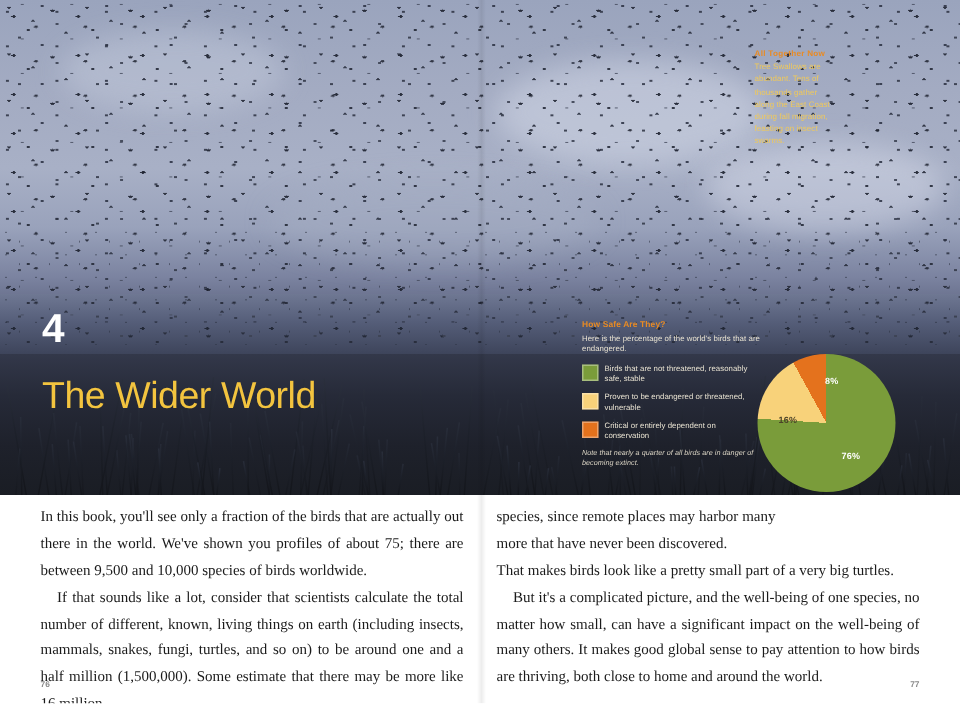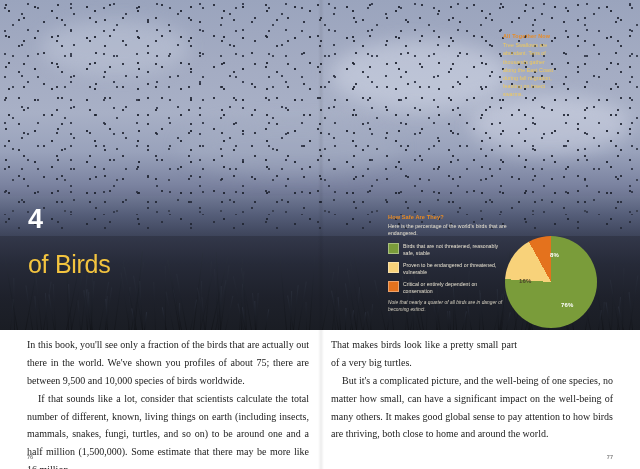--- a/index.html
+++ b/index.html
@@ -356,21 +356,21 @@
         <div class="grass" style="height: 71.6071px; left: 528.558px; transform: rotate(4.3deg); opacity: 0.94;"></div>
         <div class="grass" style="height: 18.4351px; left: 143.653px; transform: rotate(6.6deg); opacity: 0.93;"></div>
         <div class="grass" style="height: 51.2845px; left: 530.231px; transform: rotate(-9.7deg); opacity: 0.59;"></div>
         <div class="grass" style="height: 19.4881px; left: 447.778px; transform: rotate(-2.6deg); opacity: 0.62;"></div>
         <div class="grass" style="height: 25.5606px; left: 369.884px; transform: rotate(4.8deg); opacity: 0.55;"></div>
         <div class="grass" style="height: 31.3294px; left: 9.59522px; transform: rotate(4.9deg); opacity: 0.47;"></div>
       </div>
 
     <div id="chapter-num">4</div>
     <div id="chapter-title">
-      <span class="tline">of Birds</span>
+      <span class="tline">The Wider World</span>
     </div>
 
     <div id="callout">
       <div id="callout-title">All Together Now</div>
       <div id="callout-body">Tree Swallows are abundant. Tens of thousands gather along the East Coast during fall migration, feasting on insect swarms.</div>
     </div>
 
     <div id="info">
       <div id="info-title">How Safe Are They?</div>
       <div id="info-sub">Here is the percentage of the world's birds that are endangered.</div>
@@ -399,21 +399,21 @@
     </div>
   </div>
 
   <div id="text-area">
     <div class="col" id="col-left">
       <p>In this book, you'll see only a fraction of the birds that are actually out there in the world. We've shown you profiles of about 75; there are between 9,500 and 10,000 species of birds worldwide.</p>
       <p class="indent">If that sounds like a lot, consider that scientists calculate the total number of different, known, living things on earth (including insects, mammals, snakes, fungi, turtles, and so on) to be around one and a half million (1,500,000). Some estimate that there may be more like 16 million</p>
     </div>
 
     <div class="col" id="col-right">
-      <p><span id="pie-float"></span></p>
+      <p><span id="pie-float"></span><span>species, since remote places may harbor many more that have never been discovered.</span></p>
       <p>That makes birds look like a pretty small part of a very big turtles.</p>
       <p class="indent">But it's a complicated picture, and the well-being of one species, no matter how small, can have a significant impact on the well-being of many others. It makes good global sense to pay attention to how birds are thriving, both close to home and around the world.</p>
     </div>
 
     <div class="pgnum" id="pgnum-left">76</div>
     <div class="pgnum" id="pgnum-right">77</div>
   </div>
 
   <div id="spine"></div>
 </div>

